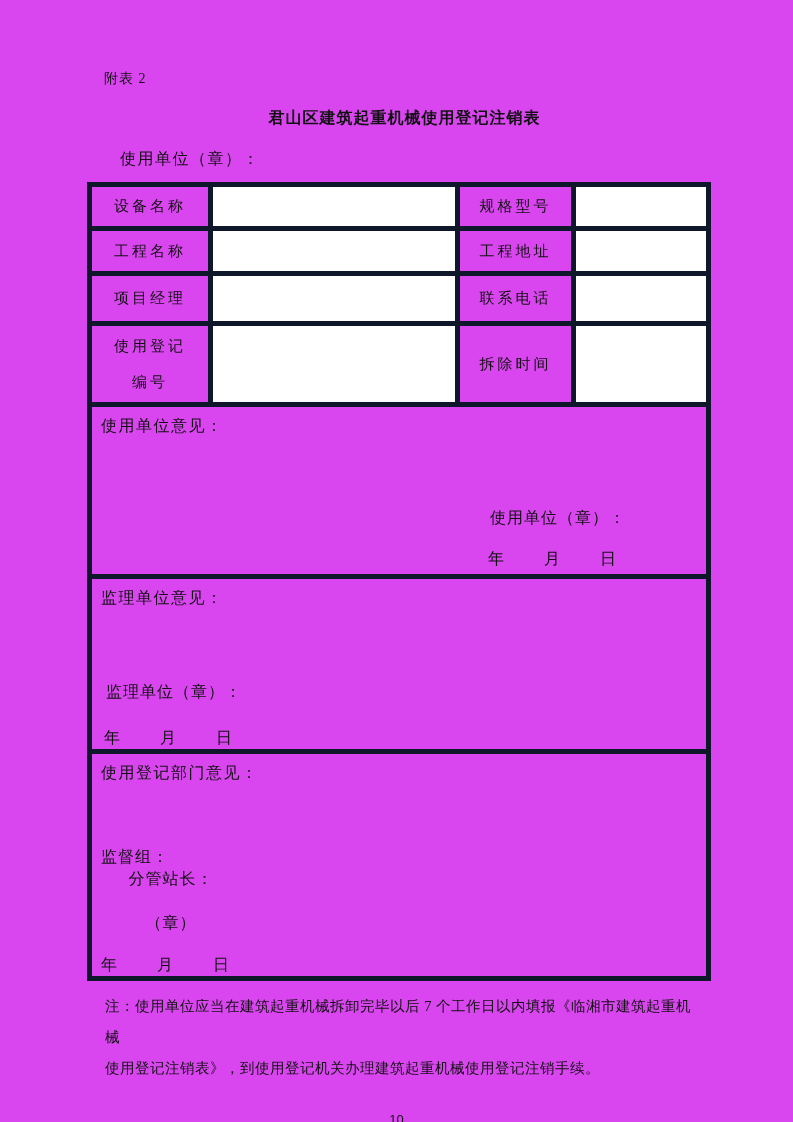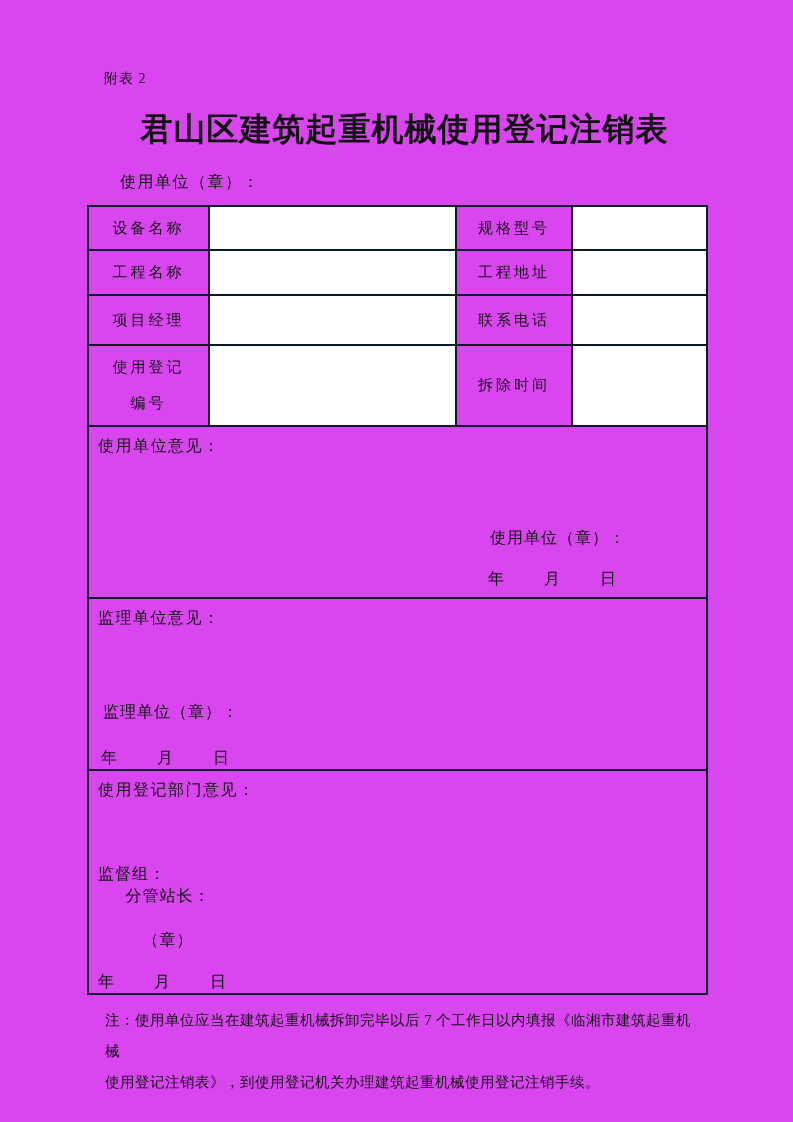--- a/index.html
+++ b/index.html
@@ -18,38 +18,38 @@
     overflow: hidden;
   }
   .appendix {
     margin-left: 104px;
     font-size: 14px;
     letter-spacing: 1px;
   }
   .title {
     margin: 20px 0 0 16px;
     text-align: center;
-    font-size: 32px;
+    font-size: 16px;
     font-weight: bold;
     letter-spacing: 1px;
   }
   .seal-header {
     margin: 20px 0 0 120px;
     font-size: 16px;
     letter-spacing: 1.5px;
   }
   table.form {
     border-collapse: collapse;
     table-layout: fixed;
     width: 619px;
     margin: 12px 0 0 87px;
     font-size: 15px;
   }
   table.form td {
-    border: 2px solid #0f172a;
+    border: 5px solid #0f172a;
     padding: 0;
   }
   tr.r1 { height: 44px; }
   tr.r2 { height: 45px; }
   tr.r3 { height: 50px; }
   tr.r4 { height: 81px; }
   td.lbl {
     text-align: center;
     vertical-align: middle;
     letter-spacing: 3px;

